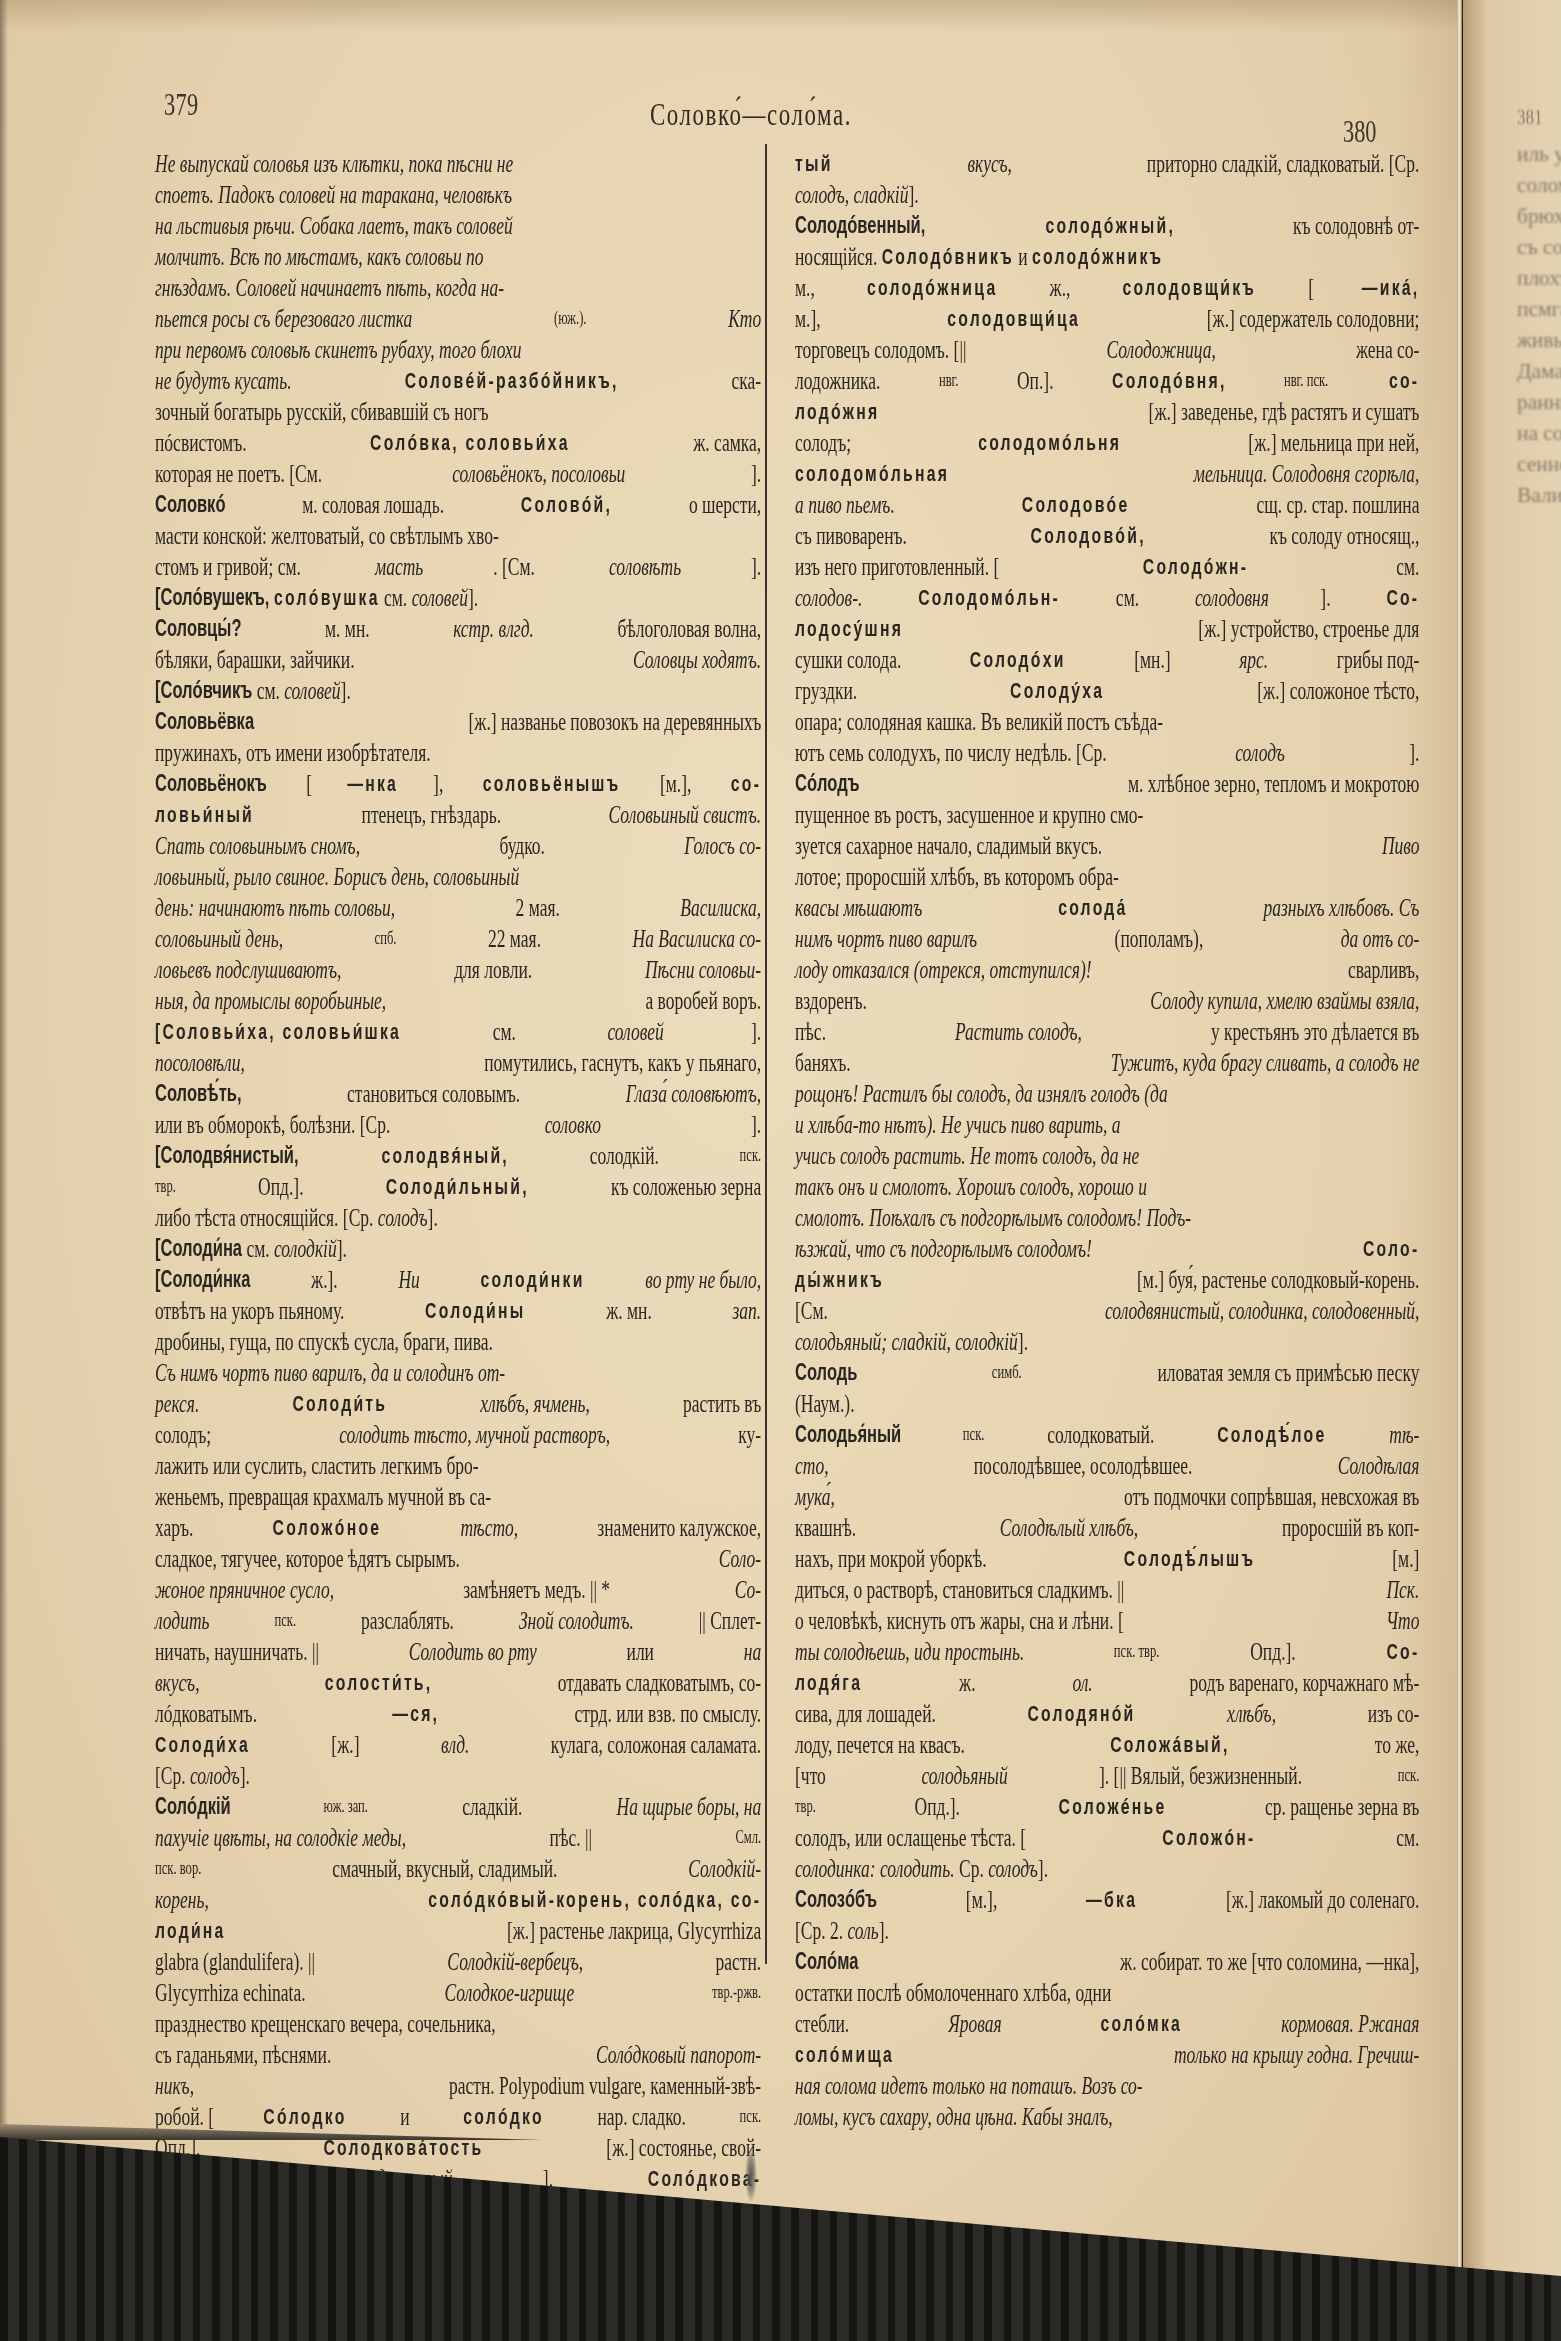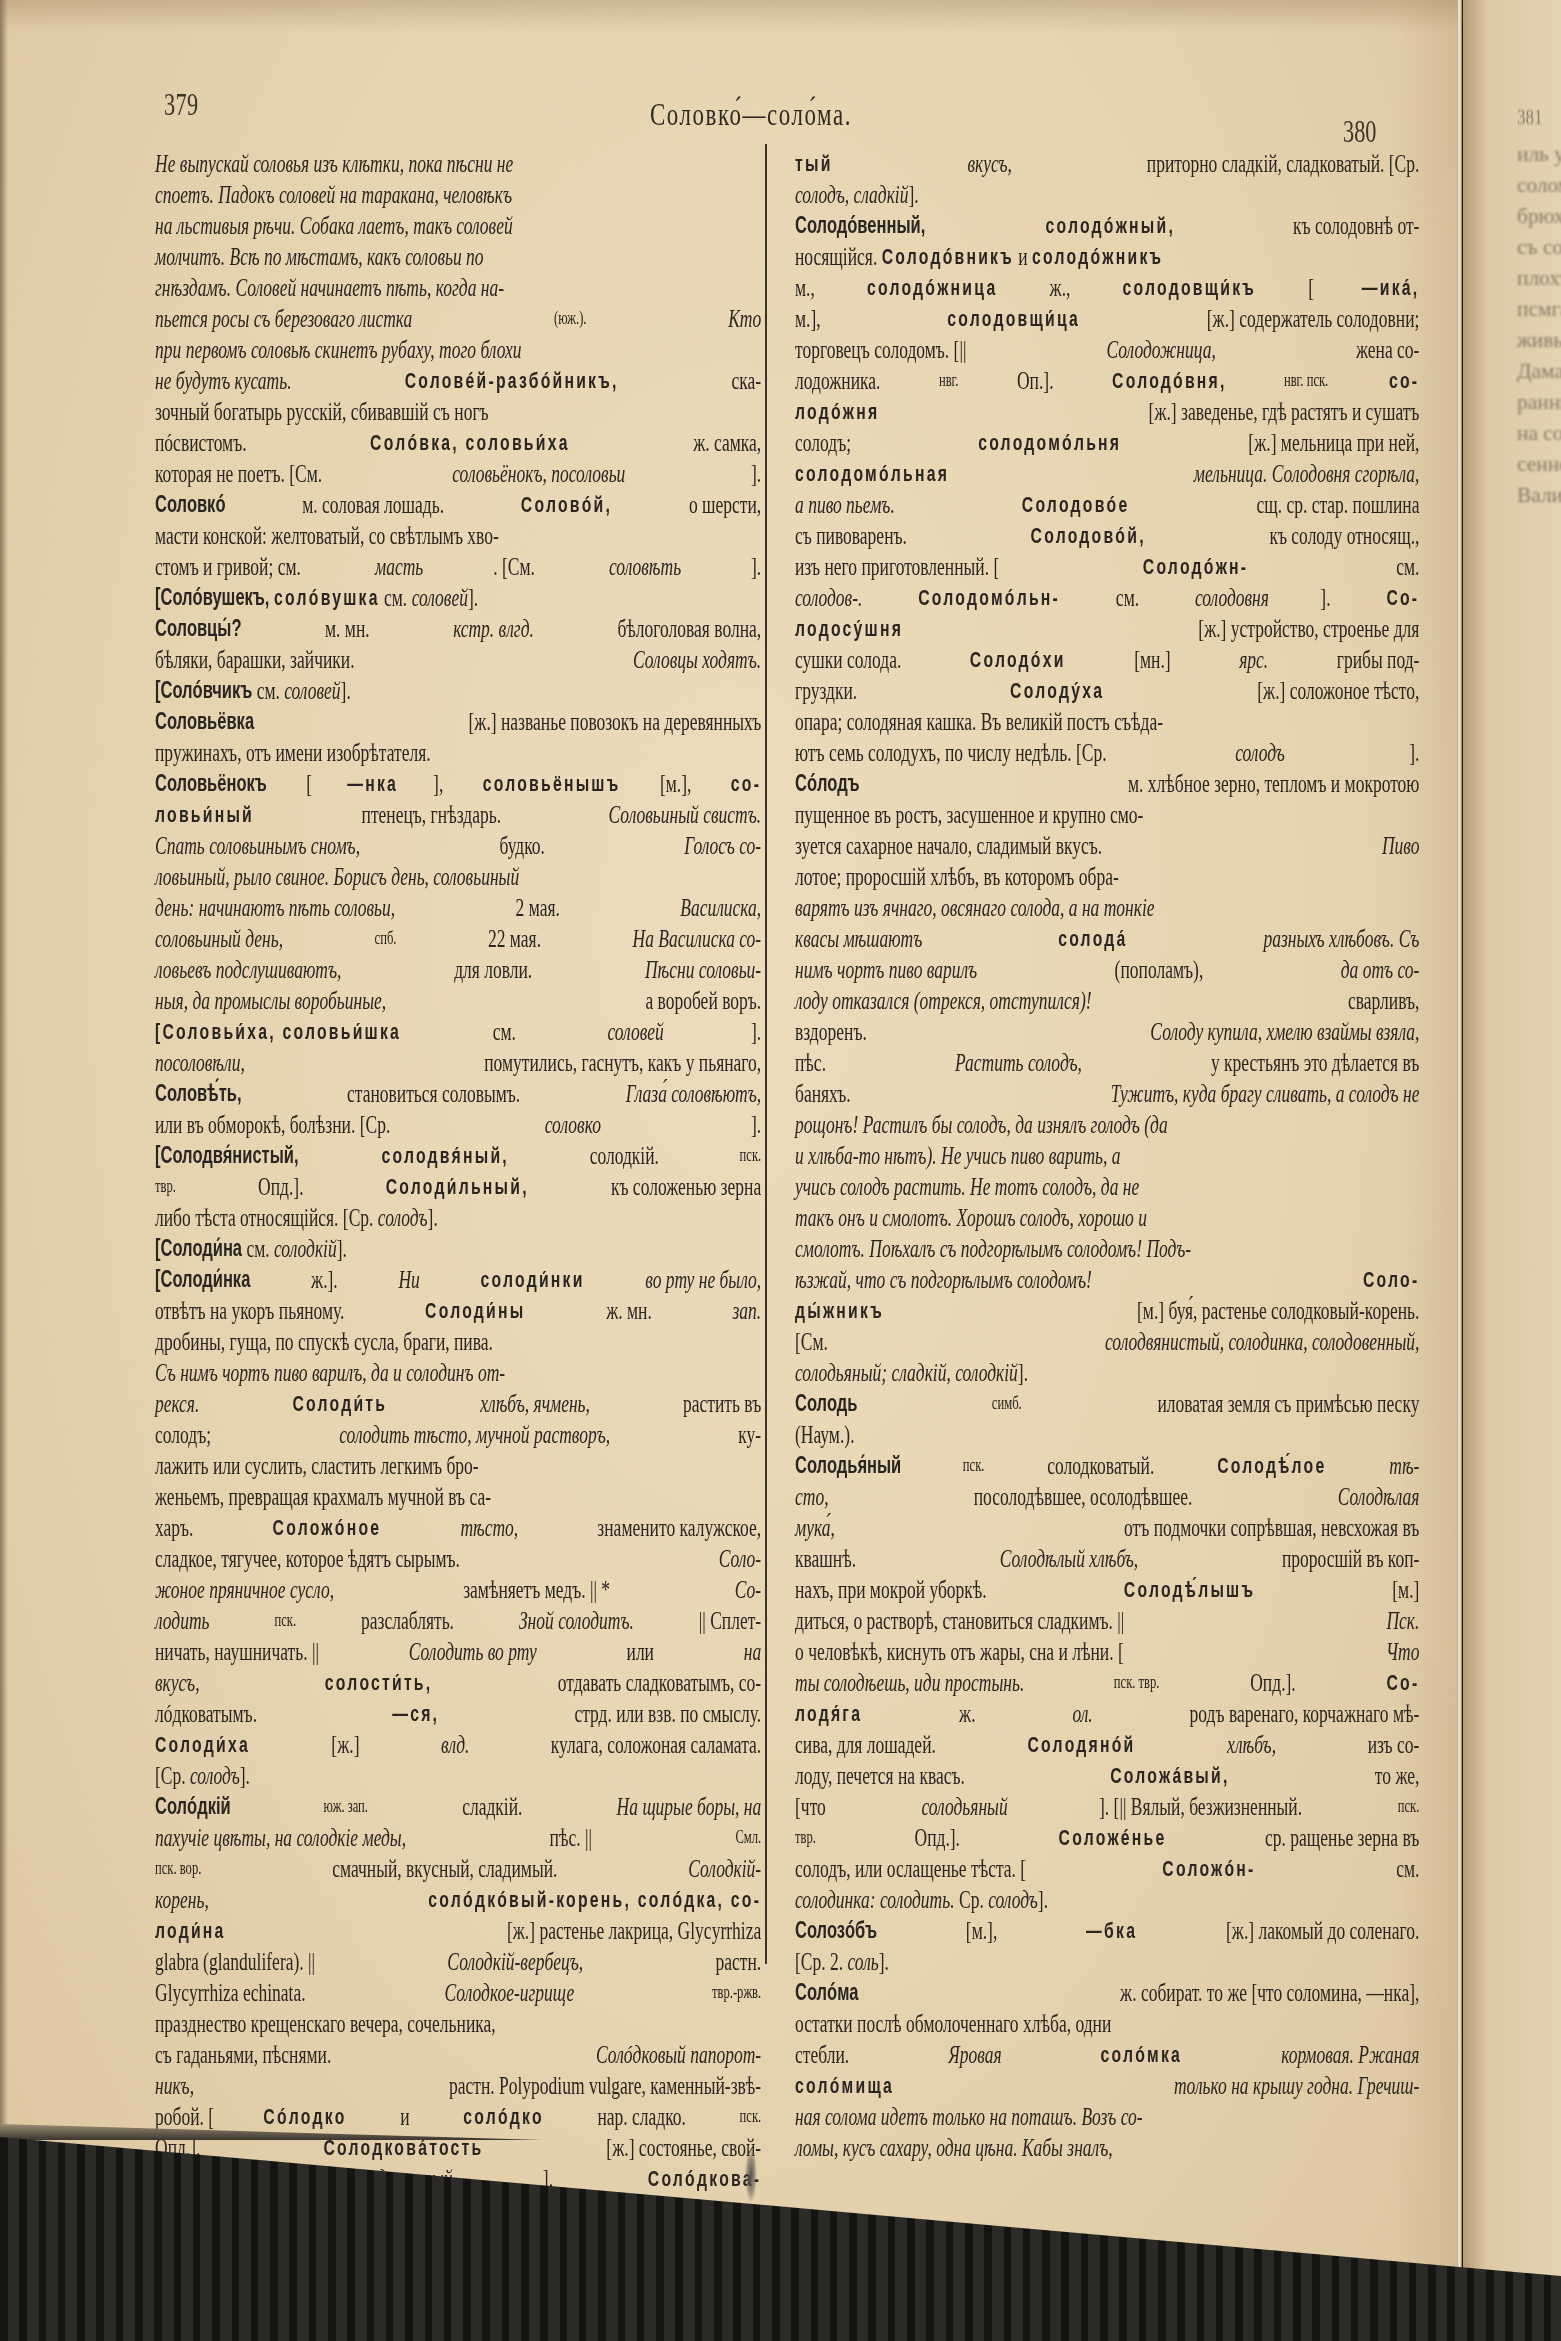--- a/index.html
+++ b/index.html
@@ -756,25 +756,20 @@
         <span class="w i">Пиво</span>
       </div>
     </div>
     <div class="line">
       <div class="line-inner" style="width: 892px;">
         <span class="w ">лотое; проросшій хлѣбъ, въ которомъ обра-</span>
       </div>
     </div>
     <div class="line">
       <div class="line-inner" style="width: 892px;">
-        <span class="w i">варятъ изъ ячнаго, овсянаго солода, а на тонкіе</span>
-      </div>
-    </div>
-    <div class="line">
-      <div class="line-inner" style="width: 892px;">
         <span class="w i">квасы мѣшаютъ </span>
         <span class="w b">солода́</span>
         <span class="w i"> разныхъ хлѣбовъ. Съ</span>
       </div>
     </div>
     <div class="line">
       <div class="line-inner" style="width: 892px;">
         <span class="w i">нимъ чортъ пиво варилъ</span>
         <span class="w "> (пополамъ), </span>
         <span class="w i">да отъ со-</span>

